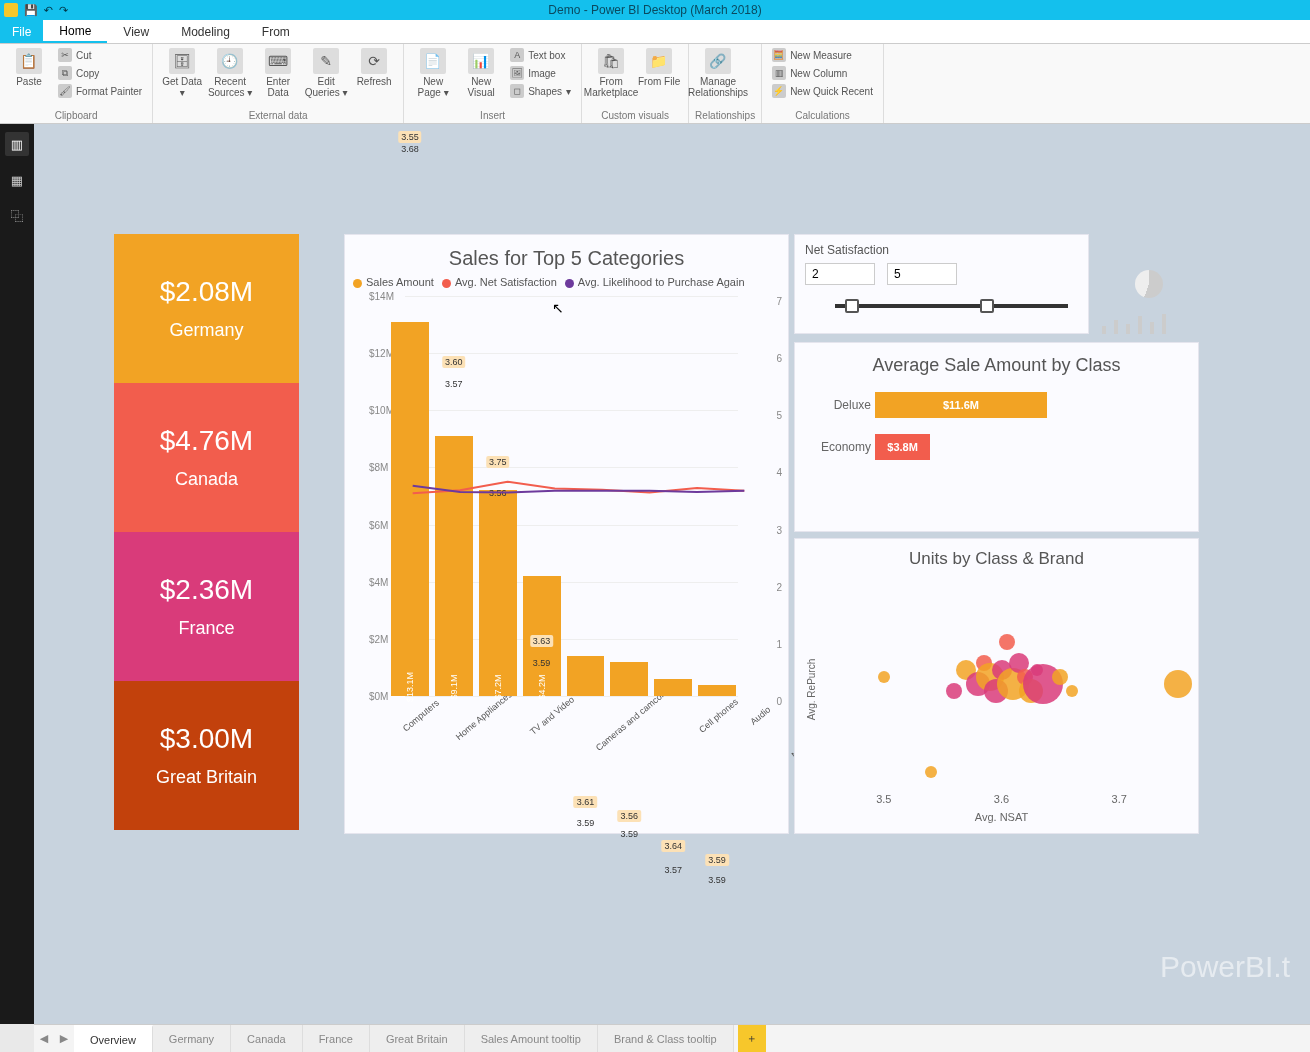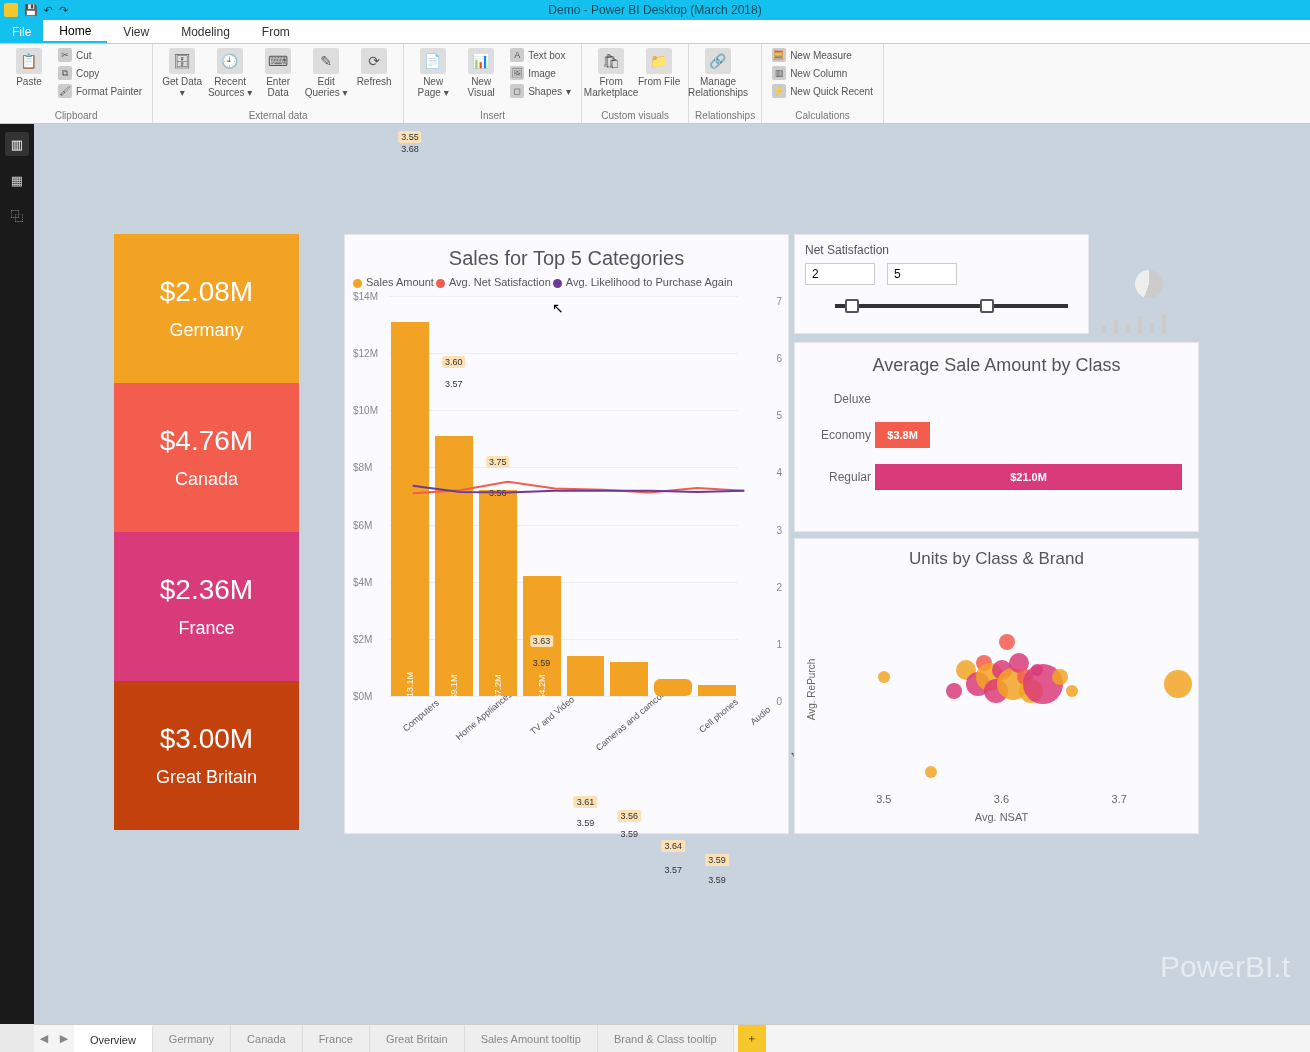--- a/index.html
+++ b/index.html
@@ -54,25 +54,25 @@
 .kpis { position:absolute; left:0; top:0; width:185px; display:flex; flex-direction:column; }
 .kpi { height:149px; display:flex; flex-direction:column; align-items:center; justify-content:center; color:#fff; }
 .kpi .val { font-size:28px; font-weight:400; }
 .kpi .lbl { font-size:18px; margin-top:12px; font-weight:300;}
 
 .card { position:absolute; background:#fbfbff; border:1px solid #e5e5ee; }
 
 
 .mainchart { left:230px; top:0; width:445px; height:600px; }
 .mainchart .title { text-align:center; font-size:20px; color:#555; padding:12px 0 6px; font-weight:400;}
-.legend { display:flex; gap:2px; font-size:11px; color:#555; padding-left:8px; align-items:center;}
+.legend { display:flex; gap:8px; font-size:11px; color:#555; padding-left:8px; align-items:center;}
 .legend .dot { width:9px; height:9px; border-radius:50%; display:inline-block; margin-right:4px; vertical-align:middle;}
 
 .plot { position:relative; margin:8px 20px 0 44px; height:400px; }
-.plot .ygrid { position:absolute; left:0; right:30px; border-top:1px solid #eee; font-size:10px; color:#888; }
+.plot .ygrid { position:absolute; left:16px; right:30px; border-top:1px solid #eee; font-size:10px; color:#888; }
 .plot .ygrid span { position:absolute; left:-36px; top:-6px; }
 .plot .y2lbl { position:absolute; right:-14px; font-size:10px; color:#888; top:-6px;}
 
 .bars { position:absolute; left:0; right:30px; bottom:0; top:0; display:flex; align-items:flex-end; gap:6px; padding:0 2px; z-index:2;}
 .bar { flex:1; background:#f2a324; position:relative; }
 .bar .inlabel { position:absolute; bottom:4px; left:50%; transform:translateX(-50%) rotate(-90deg); transform-origin:center; font-size:9px; color:#fff; white-space:nowrap;}
 .bar .toplabel { position:absolute; top:-14px; left:50%; transform:translateX(-50%); font-size:9px; background:#fce1b6; padding:1px 3px; border-radius:2px; color:#333;}
 .bar .lowlabel { position:absolute; left:50%; transform:translateX(-50%); font-size:9px; padding:1px 3px; color:#333;}
 .xlabels { position:absolute; left:0; right:30px; top:404px; display:flex; gap:6px; padding:0 2px;}
 .xlabels span { flex:1; font-size:9px; color:#555; text-align:center; transform:rotate(-40deg) translate(-4px,12px); transform-origin:top center; white-space:nowrap;}
@@ -342,21 +342,21 @@
               <span class="lowlabel" style="top:80.85714285714289px">3.59</span>
             </div>
             <div class="bar" style="height: 40px;">
               <span class="toplabel" style="top:139.71428571428572px">3.61</span>
               <span class="lowlabel" style="top:160.8571428571429px">3.59</span>
             </div>
             <div class="bar" style="height: 34.2857px;">
               <span class="toplabel" style="top:148.2857142857143px">3.56</span>
               <span class="lowlabel" style="top:166.5714285714286px">3.59</span>
             </div>
-            <div class="bar" style="height: 17.1429px; border-radius: 6px;">
+            <div class="bar" style="height: 17.1429px;">
               <span class="toplabel" style="top:160.85714285714286px">3.64</span>
               <span class="lowlabel" style="top:184.85714285714286px">3.57</span>
             </div>
             <div class="bar" style="height: 11.4286px;">
               <span class="toplabel" style="top:169.42857142857147px">3.59</span>
               <span class="lowlabel" style="top:189.42857142857147px">3.59</span>
             </div>
           </div>
           <div class="xlabels">
             <span>Computers</span>
@@ -398,31 +398,28 @@
           <span style="height:12px"></span>
           <span style="height:20px"></span>
       </div>
     </div>
 
     <div class="card byclass">
       <div class="title">Average Sale Amount by Class</div>
       <div id="byclass-rows">
           <div class="row">
             <div class="name">Deluxe</div>
+      <div class="barwrap">
+              <div class="b" style="width:56%;background:#f2a324">$11.6M</div>
+            </div>
           </div>
           <div class="row">
             <div class="name">Economy</div>
       <div class="barwrap">
               <div class="b" style="width:18%;background:#f25d4d">$3.8M</div>
-            </div>
-          </div>
-          <div class="row">
-            <div class="name">Regular</div>
-      <div class="barwrap">
-              <div class="b" style="width:100%;background:#d93b7a">$21.0M</div>
             </div>
           </div>
         </div>
     </div>
 
     <div class="card scatter">
       <div class="title">Units by Class &amp; Brand</div>
       <div class="plotarea" id="scatterplot">
         <div class="ylab">Avg. RePurch</div>
         <div class="xlab">Avg. NSAT</div>

